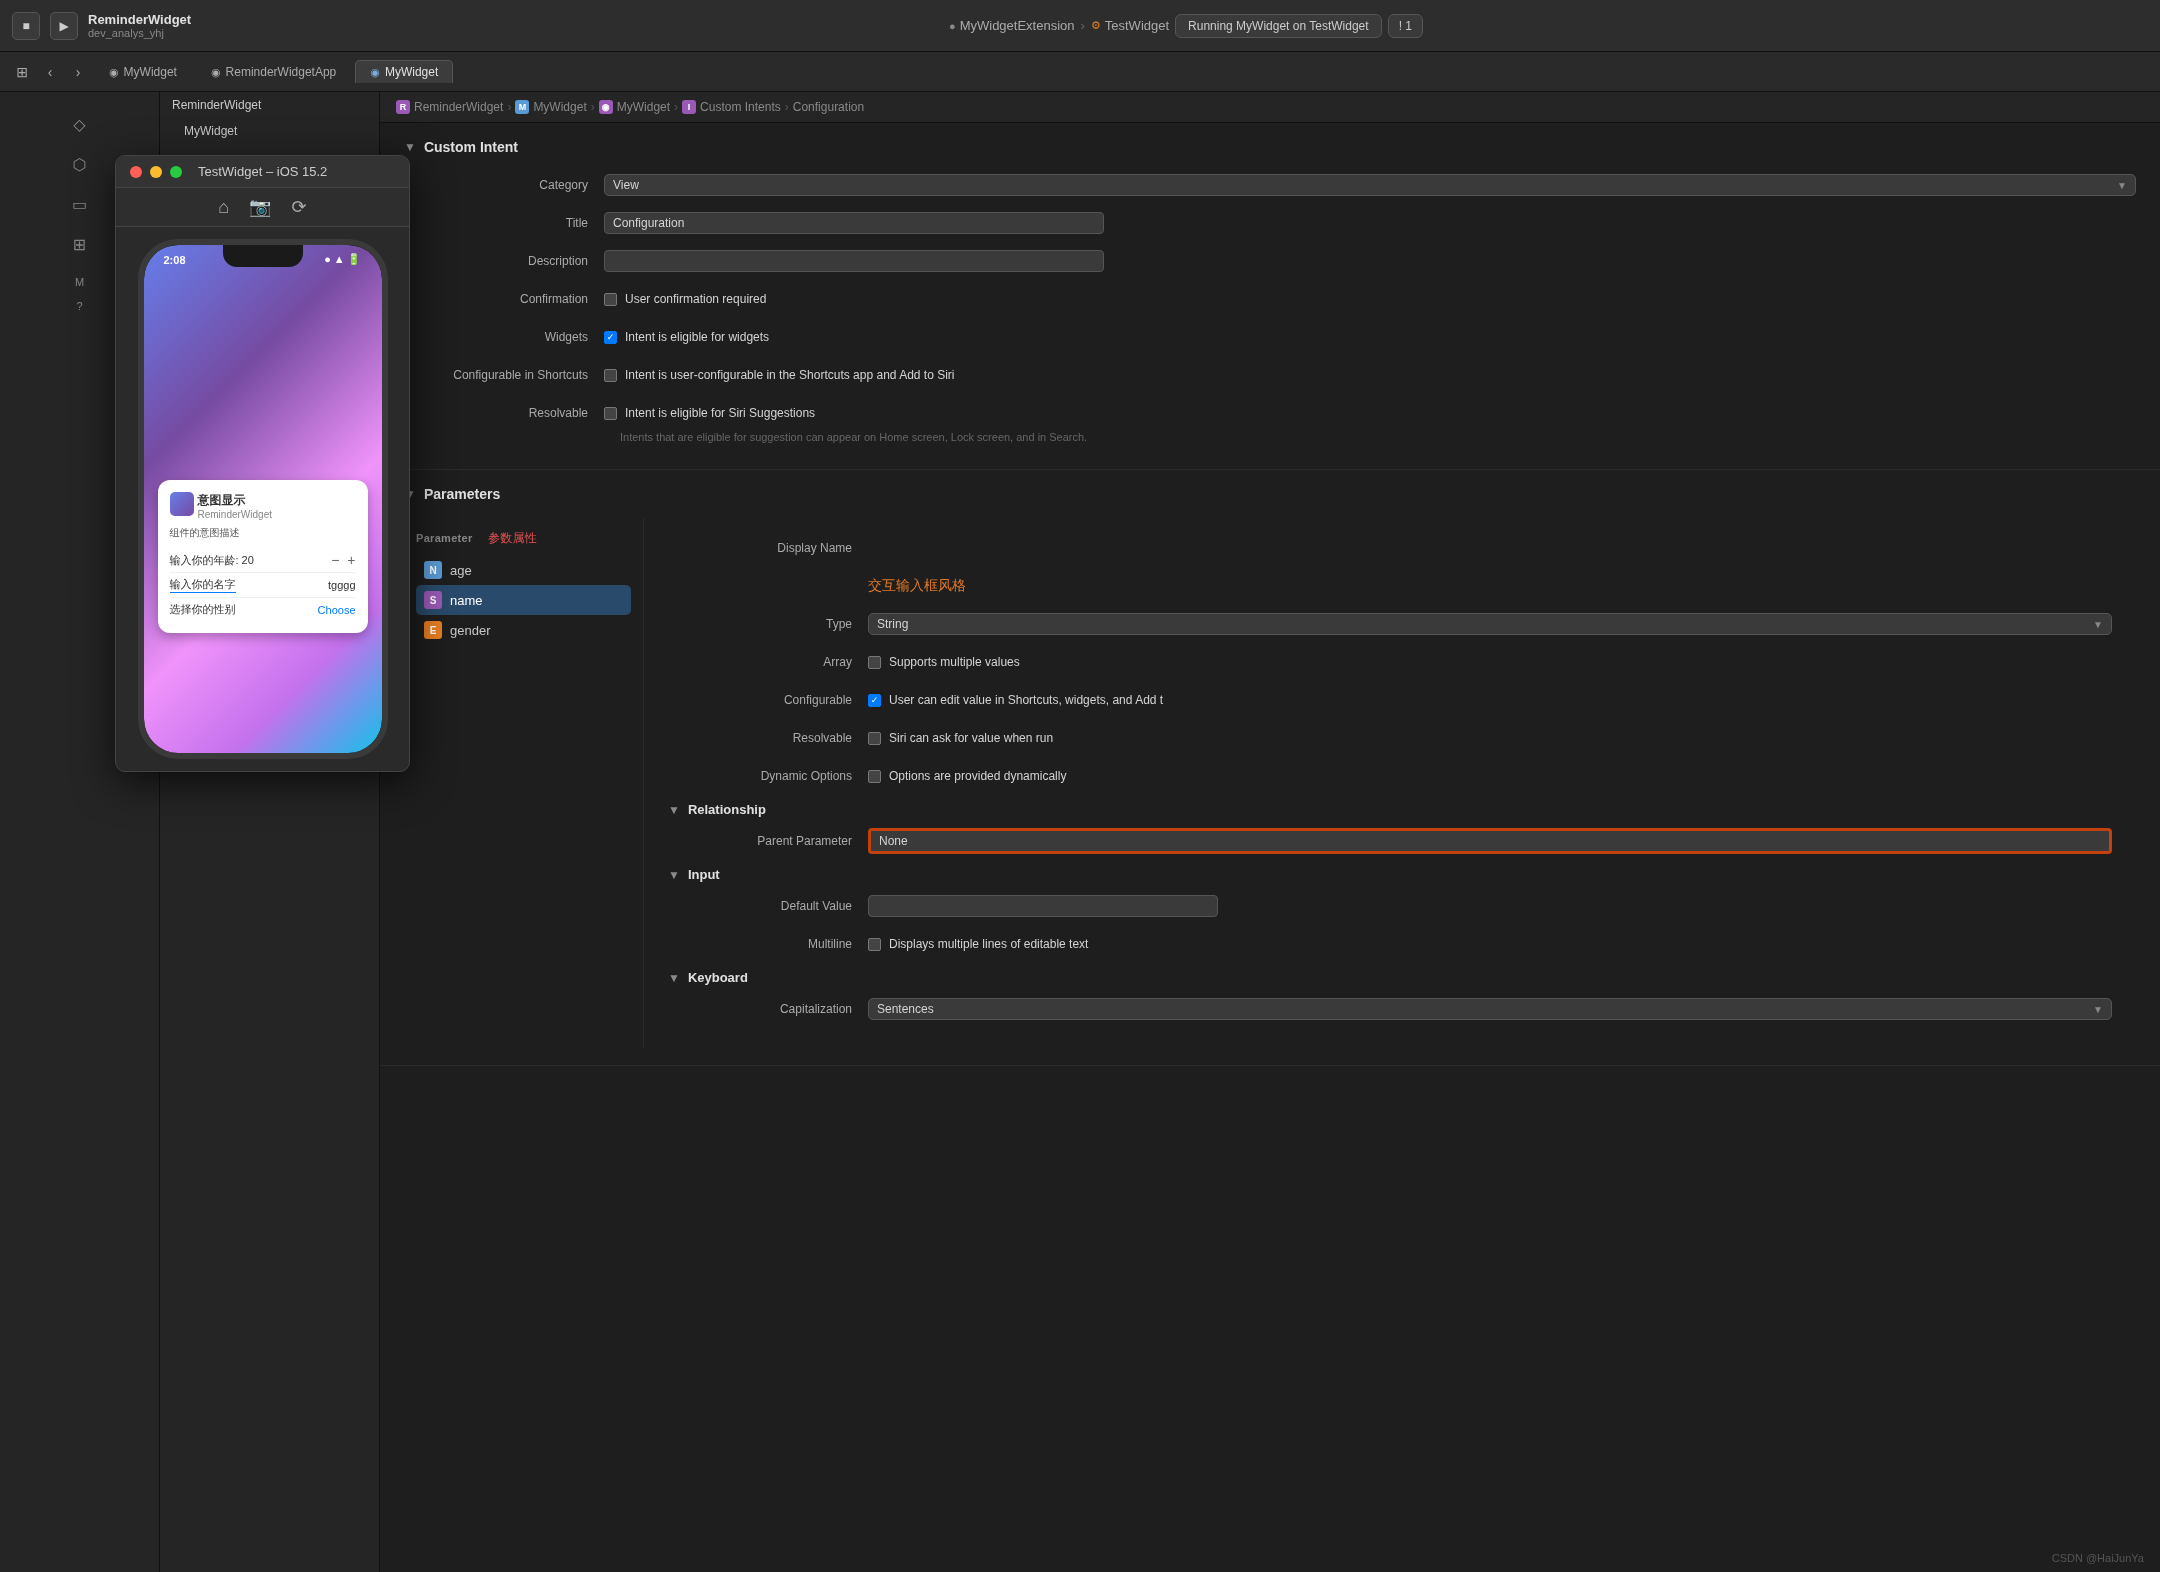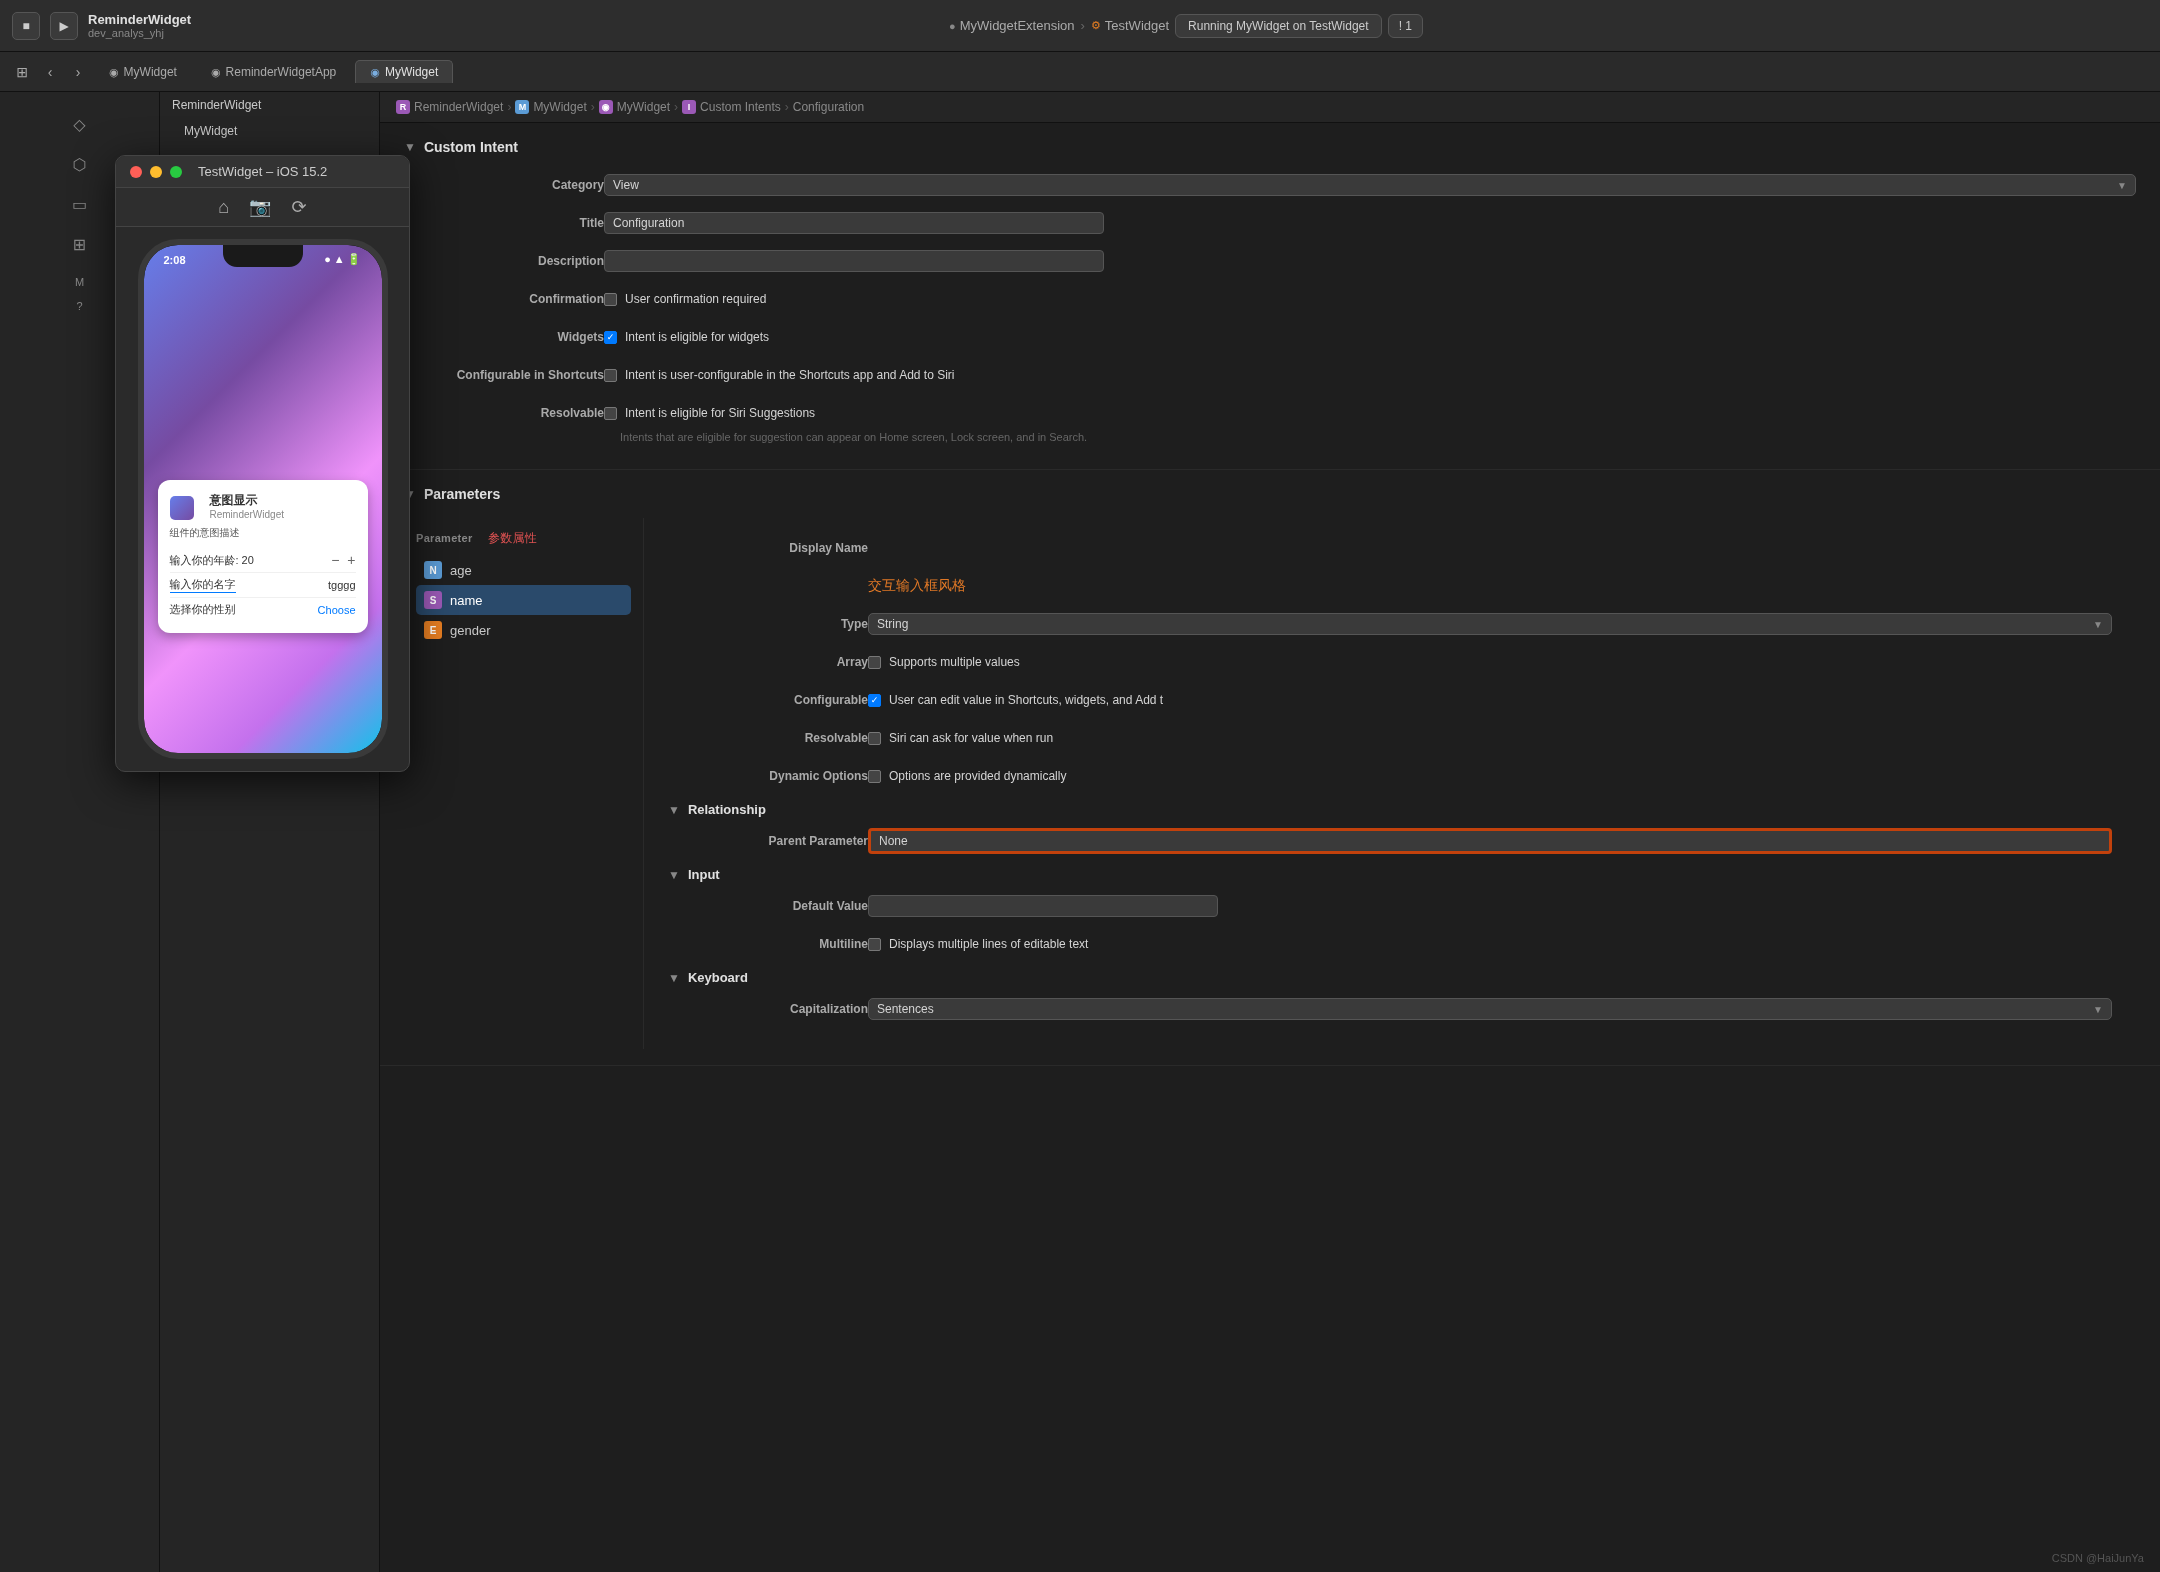--- a/index.html
+++ b/index.html
@@ -232,21 +232,21 @@
     .widget-card {
       position: absolute;
       bottom: 120px;
       left: 14px; right: 14px;
       background: white;
       border-radius: 12px;
       padding: 12px;
       box-shadow: 0 4px 12px rgba(0,0,0,0.3);
     }
     .widget-header {
-      display: flex; align-items: flex-end; gap: 16px;
+      display: flex; align-items: flex-start; gap: 4px;
       margin-bottom: 6px;
     }
     .widget-app-icon {
       width: 24px; height: 24px;
       background: linear-gradient(135deg, #667eea, #764ba2);
       border-radius: 5px;
     }
     .widget-title { font-size: 12px; font-weight: 600; color: #333; }
     .widget-sub { font-size: 10px; color: #888; }
     .widget-desc { font-size: 10px; color: #555; margin-bottom: 8px; }
@@ -301,23 +301,23 @@
     .chevron { color: #888; font-size: 12px; }
 
     .form-row {
       display: flex; align-items: center;
       min-height: 28px;
       margin-bottom: 10px;
     }
     .form-label {
       min-width: 200px;
       text-align: right;
+      padding-right: 16px;
       color: #aaa;
       font-size: 12px;
-      font-weight: bold;
     }
     .form-value { flex: 1; color: #d4d4d4; font-size: 12px; }
 
     .select-field {
       display: flex; align-items: center;
       background: #3a3a3a;
       border: 1px solid #555;
       border-radius: 5px;
       padding: 3px 8px;
       min-width: 280px;

